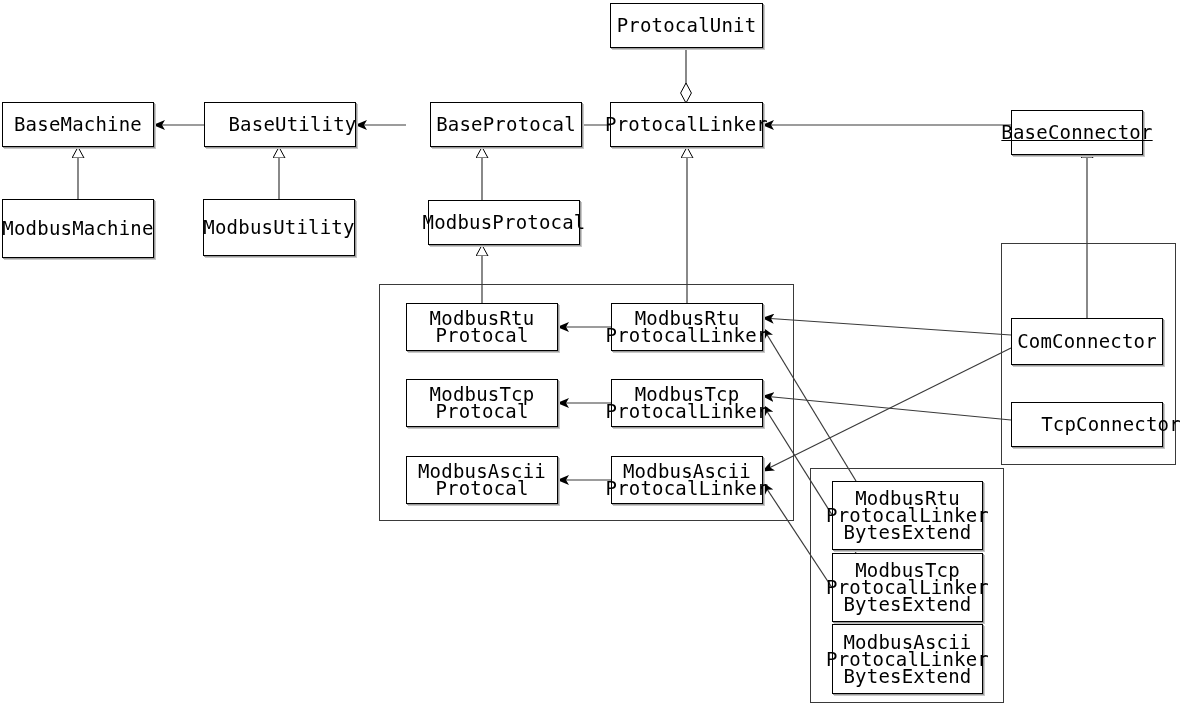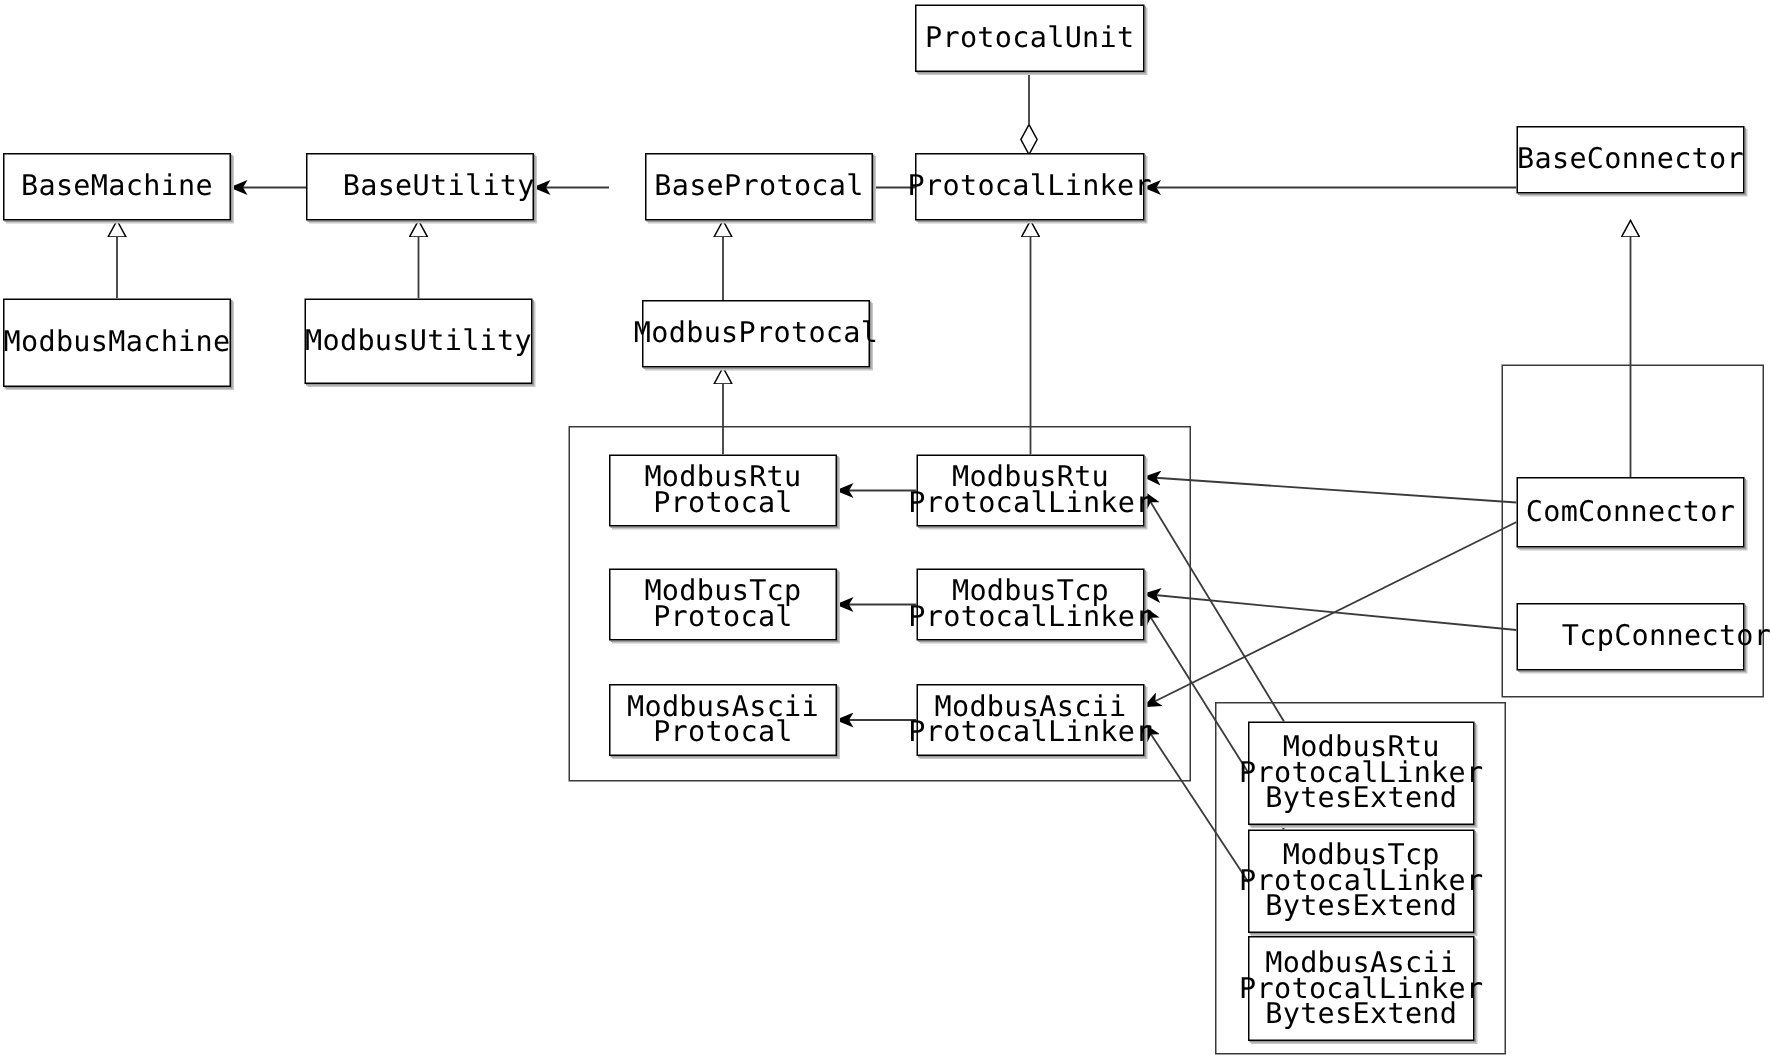--- a/index.html
+++ b/index.html
@@ -98,21 +98,21 @@
       <div class="group" style="left: 379px; top: 284px; width: 415px; height: 237px; border-color: rgb(58, 58, 58);"></div>
       <div class="group" style="left: 1001px; top: 243px; width: 175px; height: 222px; border-color: rgb(58, 58, 58);"></div>
       <div class="group" style="left: 810px; top: 468px; width: 194px; height: 235px; border-color: rgb(58, 58, 58);"></div>
     </div>
   <div id="node-layer">
       <div class="node" style="left: 610px; top: 3px; width: 153px; height: 45px;"><span class="node-label">ProtocalUnit</span></div>
       <div class="node" style="left: 2px; top: 102px; width: 152px; height: 45px;"><span class="node-label">BaseMachine</span></div>
       <div class="node" style="left: 204px; top: 102px; width: 152px; height: 45px; padding-left: 25px;"><span class="node-label">BaseUtility</span></div>
       <div class="node" style="left: 406px; top: 102px; width: 152px; height: 45px; margin-left: 24px;"><span class="node-label">BaseProtocal</span></div>
       <div class="node" style="left: 610px; top: 102px; width: 153px; height: 45px;"><span class="node-label">ProtocalLinker</span></div>
-      <div class="node" style="left: 1011px; top: 84px; width: 152px; height: 45px;"><span class="node-label">BaseConnector</span></div>
+      <div class="node" style="left: 1011px; top: 110px; width: 132px; height: 45px; text-decoration: underline;"><span class="node-label">BaseConnector</span></div>
       <div class="node" style="left: 2px; top: 199px; width: 152px; height: 59px;"><span class="node-label">ModbusMachine</span></div>
       <div class="node" style="left: 203px; top: 199px; width: 152px; height: 57px;"><span class="node-label">ModbusUtility</span></div>
       <div class="node" style="left: 428px; top: 200px; width: 152px; height: 45px;"><span class="node-label">ModbusProtocal</span></div>
       <div class="node" style="left: 406px; top: 303px; width: 152px; height: 48px;"><span class="node-label">ModbusRtu
 Protocal</span></div>
       <div class="node" style="left: 406px; top: 379px; width: 152px; height: 48px;"><span class="node-label">ModbusTcp
 Protocal</span></div>
       <div class="node" style="left: 406px; top: 456px; width: 152px; height: 48px;"><span class="node-label">ModbusAscii
 Protocal</span></div>
       <div class="node" style="left: 611px; top: 303px; width: 152px; height: 48px;"><span class="node-label">ModbusRtu

